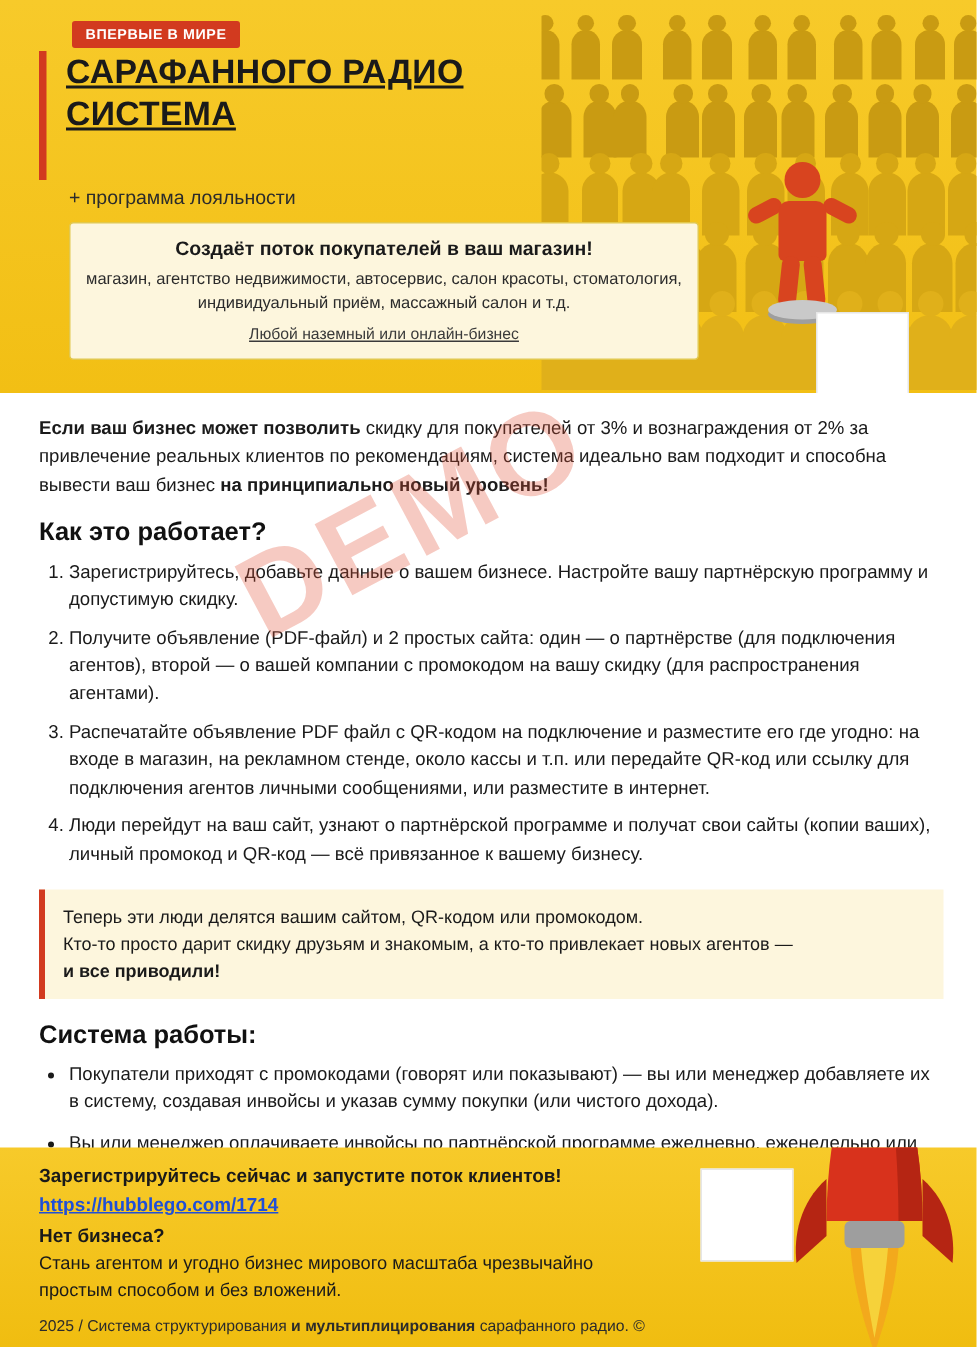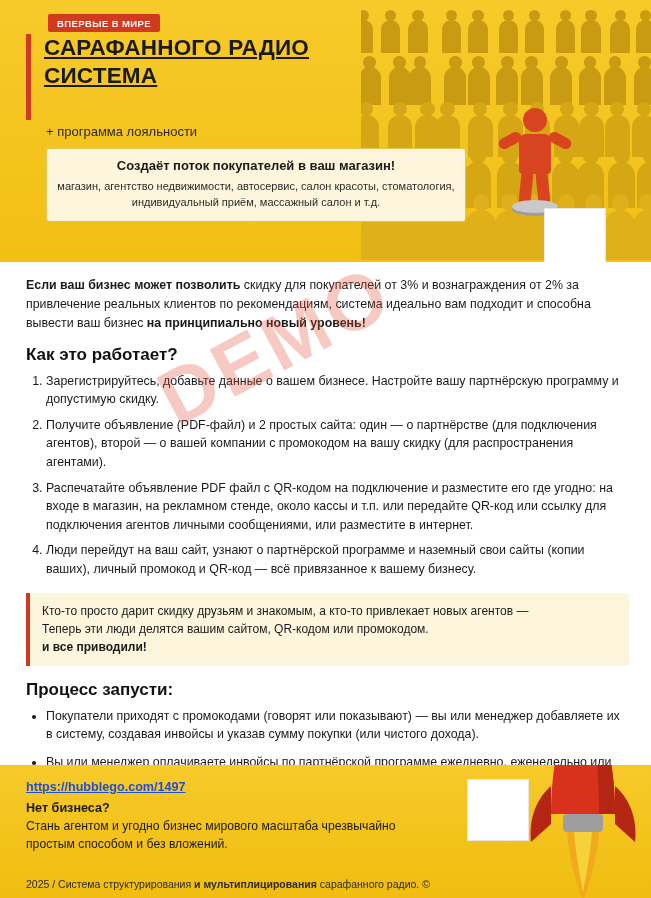--- a/index.html
+++ b/index.html
@@ -301,20 +301,21 @@
   <div class="headline">
     <div class="underline">САРАФАННОГО РАДИО</div>
     <div class="underline">СИСТЕМА</div>
   </div>
 
   <div class="subhead">+ программа лояльности</div>
 
   <div class="promo-box">
     <div class="promo-title">Создаёт поток покупателей в ваш магазин!</div>
     <div class="promo-list">магазин, агентство недвижимости, автосервис, салон красоты, стоматология, индивидуальный приём, массажный салон и т.д.</div>
+    <div class="promo-note">Любой наземный или онлайн-бизнес</div>
   </div>
 
   <div class="figure-wrap">
     <div class="fig-armL"></div>
     <div class="fig-armR"></div>
     <div class="fig-head"></div>
     <div class="fig-body"></div>
     <div class="fig-legL"></div>
     <div class="fig-legR"></div>
     <div class="fig-base"></div>
@@ -955,43 +956,44 @@
 
   <p class="para">
     <span class="b">Если ваш бизнес может позволить</span><span> скидку для покупателей от 3% и вознаграждения от 2% за привлечение реальных клиентов по рекомендациям, система идеально вам подходит и способна вывести ваш бизнес </span><span class="b">на принципиально новый уровень!</span>
   </p>
 
   <h2 class="h2">Как это работает?</h2>
   <ol class="steps">
     <li>Зарегистрируйтесь, добавьте данные о вашем бизнесе. Настройте вашу партнёрскую программу и допустимую скидку.</li>
     <li>Получите объявление (PDF-файл) и 2 простых сайта: один — о партнёрстве (для подключения агентов), второй — о вашей компании с промокодом на вашу скидку (для распространения агентами).</li>
     <li>Распечатайте объявление PDF файл с QR-кодом на подключение и разместите его где угодно: на входе в магазин, на рекламном стенде, около кассы и т.п. или передайте QR-код или ссылку для подключения агентов личными сообщениями, или разместите в интернет.</li>
-    <li>Люди перейдут на ваш сайт, узнают о партнёрской программе и наземный свои сайты (копии ваших), личный промокод и QR-код — всё привязанное к вашему бизнесу.</li>
+    <li>Люди перейдут на ваш сайт, узнают о партнёрской программе и получат свои сайты (копии ваших), личный промокод и QR-код — всё привязанное к вашему бизнесу.</li>
   </ol>
 
   <div class="note-box">
+    <div>Теперь эти люди делятся вашим сайтом, QR-кодом или промокодом.</div>
     <div>Кто-то просто дарит скидку друзьям и знакомым, а кто-то привлекает новых агентов —</div>
-    <div>Теперь эти люди делятся вашим сайтом, QR-кодом или промокодом.</div>
     <div class="b">и все приводили!</div>
   </div>
 
-  <h2 class="h2" style="margin-top:14px;">Процесс запусти:</h2>
+  <h2 class="h2" style="margin-top:14px;">Система работы:</h2>
   <ul class="process">
     <li>Покупатели приходят с промокодами (говорят или показывают) — вы или менеджер добавляете их в систему, создавая инвойсы и указав сумму покупки (или чистого дохода).</li>
     <li>Вы или менеджер оплачиваете инвойсы по партнёрской программе ежедневно, еженедельно или ежемесячно — согласно вашим настройкам.</li>
     <li>Люди, которые приводили вам покупателей, мгновенно зарабатывают деньги и получают мощный стимул ещё больше рекомендовать вашу скидку или партнёрскую программу — создавая при этом вам поток покупателей и сеть агентов.</li>
   </ul>
 
 </div>
 
 <div class="watermark">DEMO</div>
 
 <div class="footer">
   <div class="footer-inner">
-    <a class="f-link" href="#">https://hubblego.com/1497</a>
+    <div class="f-title">Зарегистрируйтесь сейчас и запустите поток клиентов!</div>
+    <a class="f-link" href="#">https://hubblego.com/1714</a>
     <div class="f-sub">Нет бизнеса?</div>
     <div class="f-text">Стань агентом и угодно бизнес мирового масштаба чрезвычайно простым способом и без вложений.</div>
   </div>
 
   <div class="f-copy">
     <span>2025 / Система структурирования </span><span class="b">и мультиплицирования</span><span> сарафанного радио. ©</span>
   </div>
 
   <div class="qr qr-bottom">
     <div class="qr-grid" id="qr-bottom" style="grid-template-columns: repeat(25, 1fr); grid-template-rows: repeat(25, 1fr);">

